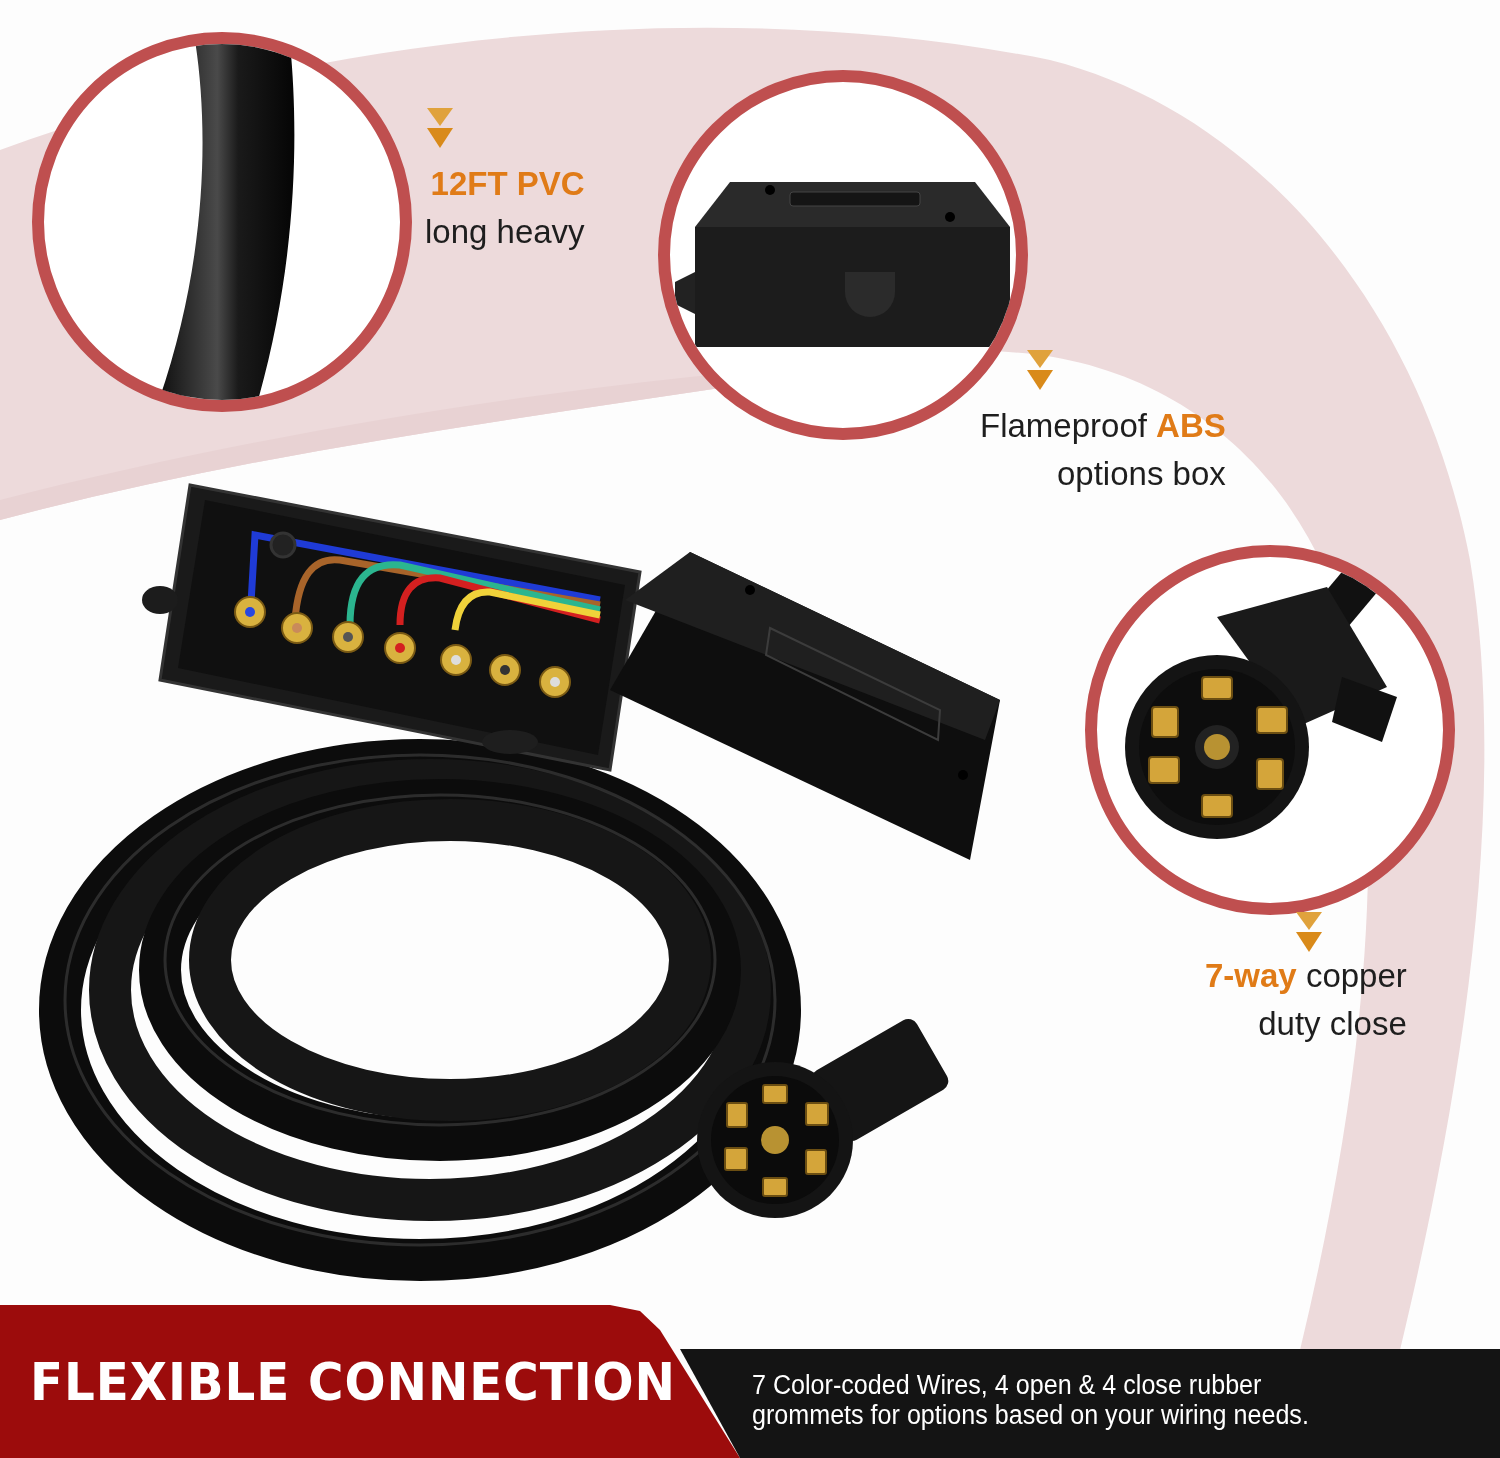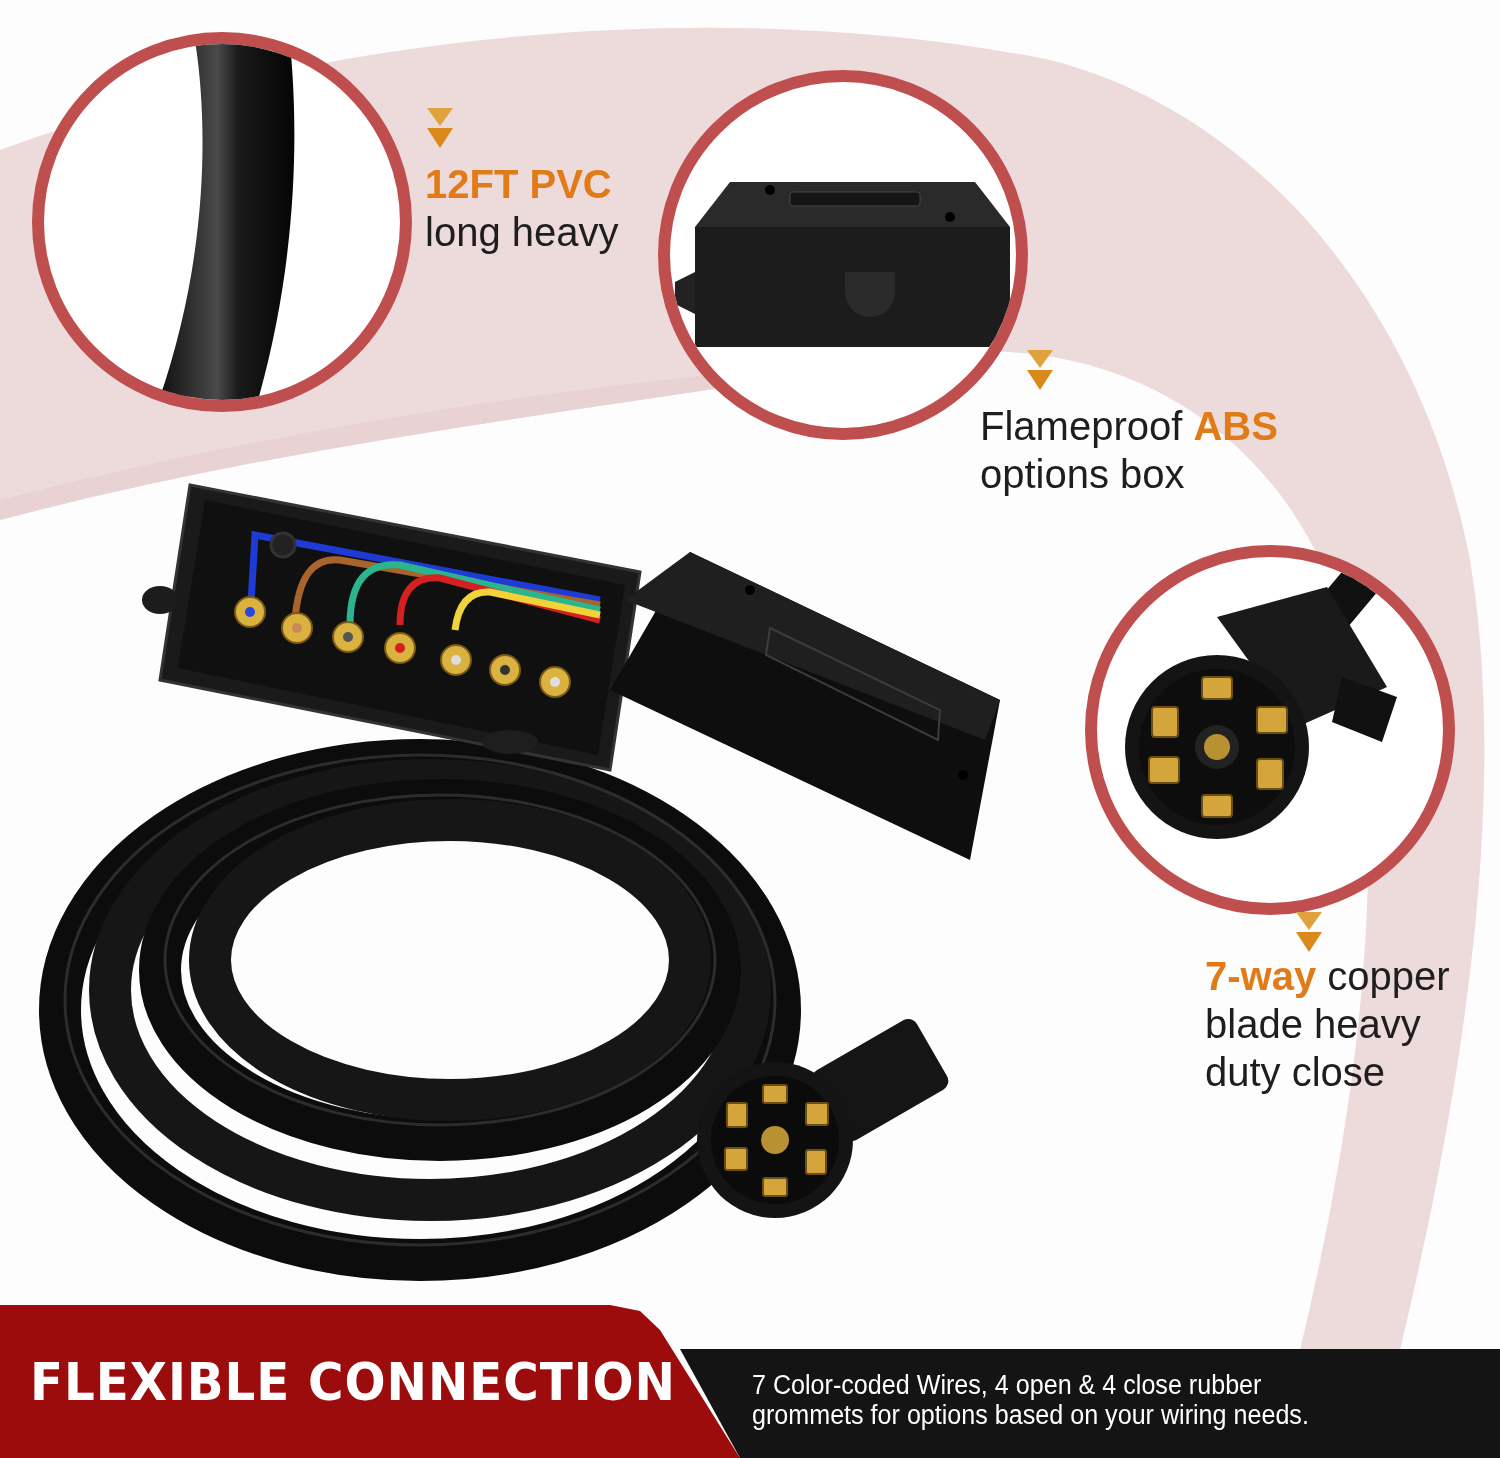--- a/index.html
+++ b/index.html
@@ -11,21 +11,21 @@
   .bg-layer { position: absolute; inset: 0; }
   .callout {
     position: absolute; border-radius: 50%;
     border: 12px solid #bf4f4f; background: #ffffff;
     box-sizing: border-box; overflow: hidden;
   }
   .arrows { position: absolute; width: 30px; }
   .tri { width: 0; height: 0; border-left: 13px solid transparent; border-right: 13px solid transparent; margin: 0 auto; }
   .tri.a { border-top: 18px solid #e0a23c; }
   .tri.b { border-top: 20px solid #d98a1a; margin-top: 2px; }
-  .label { position: absolute; font-size: 40px; line-height: 48px; color: #1e1e1e; }
+  .label { position: absolute; font-size: 33px; line-height: 48px; color: #1e1e1e; text-align: right; }
   .hl { color: #e07b17; font-weight: bold; }
   .banner-red {
     position: absolute; left: 0; top: 1305px; width: 740px; height: 153px;
     background: #9c0c0c;
     clip-path: polygon(0 0, 610px 0, 640px 6px, 660px 25px, 740px 153px, 0 153px);
   }
   .banner-dark {
     position: absolute; left: 640px; top: 1349px; width: 860px; height: 109px;
     background: #141414;
     clip-path: polygon(40px 0, 860px 0, 860px 109px, 100px 109px);
@@ -108,21 +108,20 @@
       <rect x="160" y="202" width="26" height="30" rx="3"></rect>
     </g>
   </svg>
 </div>
 <div class="arrows" style="left:1294px; top:912px;">
     <div class="tri a"></div>
     <div class="tri b"></div>
   </div>
 <div class="label" style="left:1205px; top:952px;">
   <div><span class="hl">7-way</span><span> copper</span></div>
-  <div>blade heavy</div>
   <div>duty close</div>
 </div>
 
 <svg class="bg-layer" width="1500" height="1458" viewBox="0 0 1500 1458">
 
   <g fill="none" stroke="#0c0c0c" stroke-width="42">
     <ellipse cx="420" cy="1010" rx="360" ry="250"></ellipse>
     <ellipse cx="430" cy="990" rx="320" ry="210" stroke="#161616"></ellipse>
     <ellipse cx="440" cy="970" rx="280" ry="170"></ellipse>
     <ellipse cx="450" cy="960" rx="240" ry="140" stroke="#161616"></ellipse>

